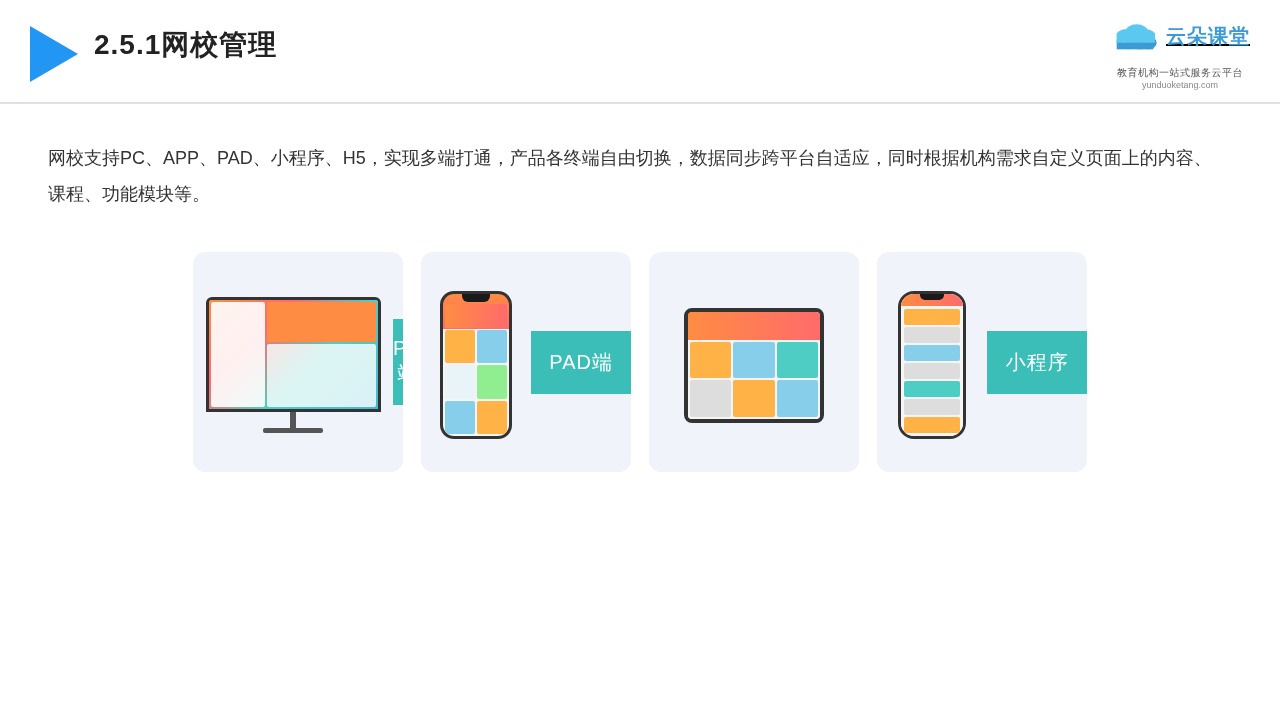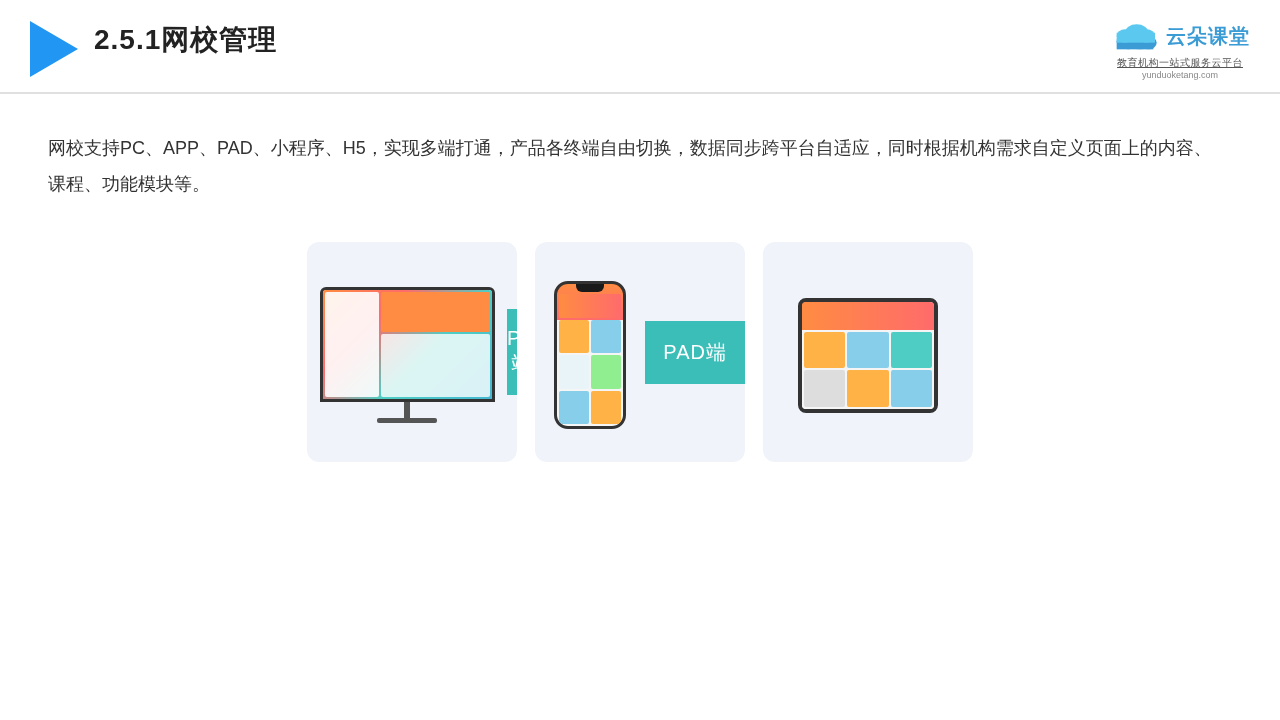--- a/index.html
+++ b/index.html
@@ -40,38 +40,38 @@
     }
     .header-right {
       display: flex;
       flex-direction: column;
       align-items: center;
     }
     .cloud-logo {
       display: flex;
       align-items: center;
       gap: 6px;
+      text-decoration: underline;
     }
     .cloud-icon-svg {
       width: 50px;
       height: 36px;
     }
     .brand-text {
       font-size: 20px;
       color: #3a9bd5;
       font-weight: bold;
       letter-spacing: 1px;
     }
     .brand-sub {
       font-size: 10px;
       color: #555;
       text-align: center;
-      margin-top: 2px;
+      margin-top: 12px;
       letter-spacing: 0.5px;
-      text-decoration: underline;
     }
     .brand-url {
       font-size: 9px;
       color: #888;
       text-align: center;
     }
 
     
     .description {
       padding: 36px 60px 20px 48px;
@@ -464,15 +464,35 @@
               <div class="tablet-cell"></div>
               <div class="tablet-cell orange"></div>
               <div class="tablet-cell blue"></div>
             </div>
           </div>
         </div>
       </div>
     </div>
   </div>
 
+  <div class="card">
+    <div class="card-image-area">
+      <div class="mini-phone">
+        <div class="mini-phone-notch"></div>
+        <div class="mini-phone-screen">
+          <div class="mini-phone-top"></div>
+          <div class="mini-phone-body">
+            <div class="mini-row highlight"></div>
+            <div class="mini-row"></div>
+            <div class="mini-row blue"></div>
+            <div class="mini-row"></div>
+            <div class="mini-row teal"></div>
+            <div class="mini-row"></div>
+            <div class="mini-row highlight"></div>
+          </div>
+        </div>
+      </div>
+    </div>
+    <div class="card-label">小程序</div>
+  </div>
 
 
 </div>
 
 </body></html>

